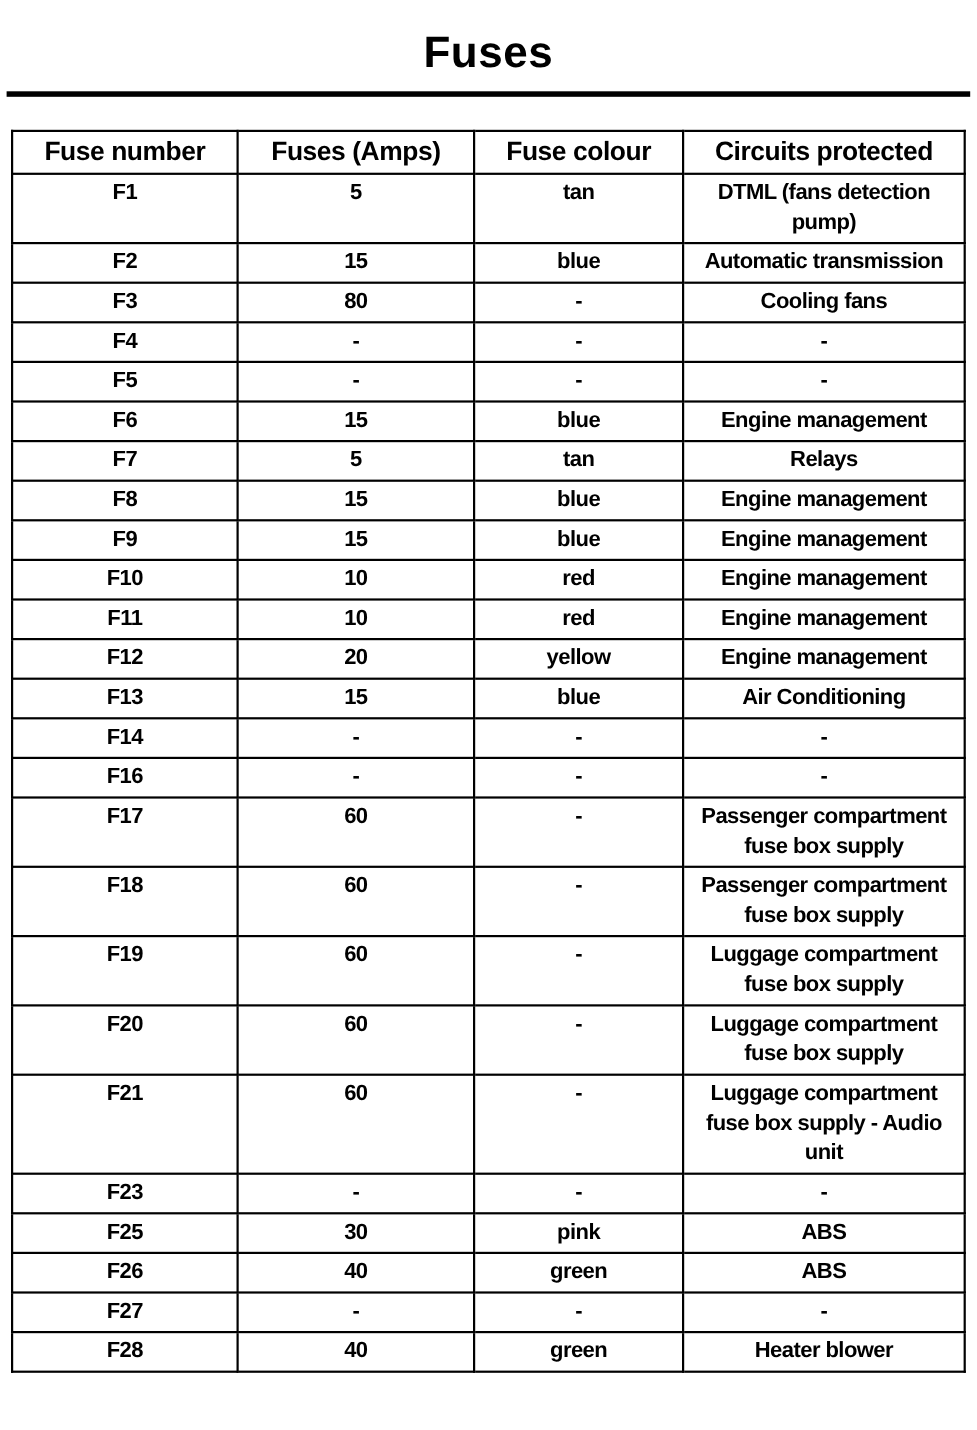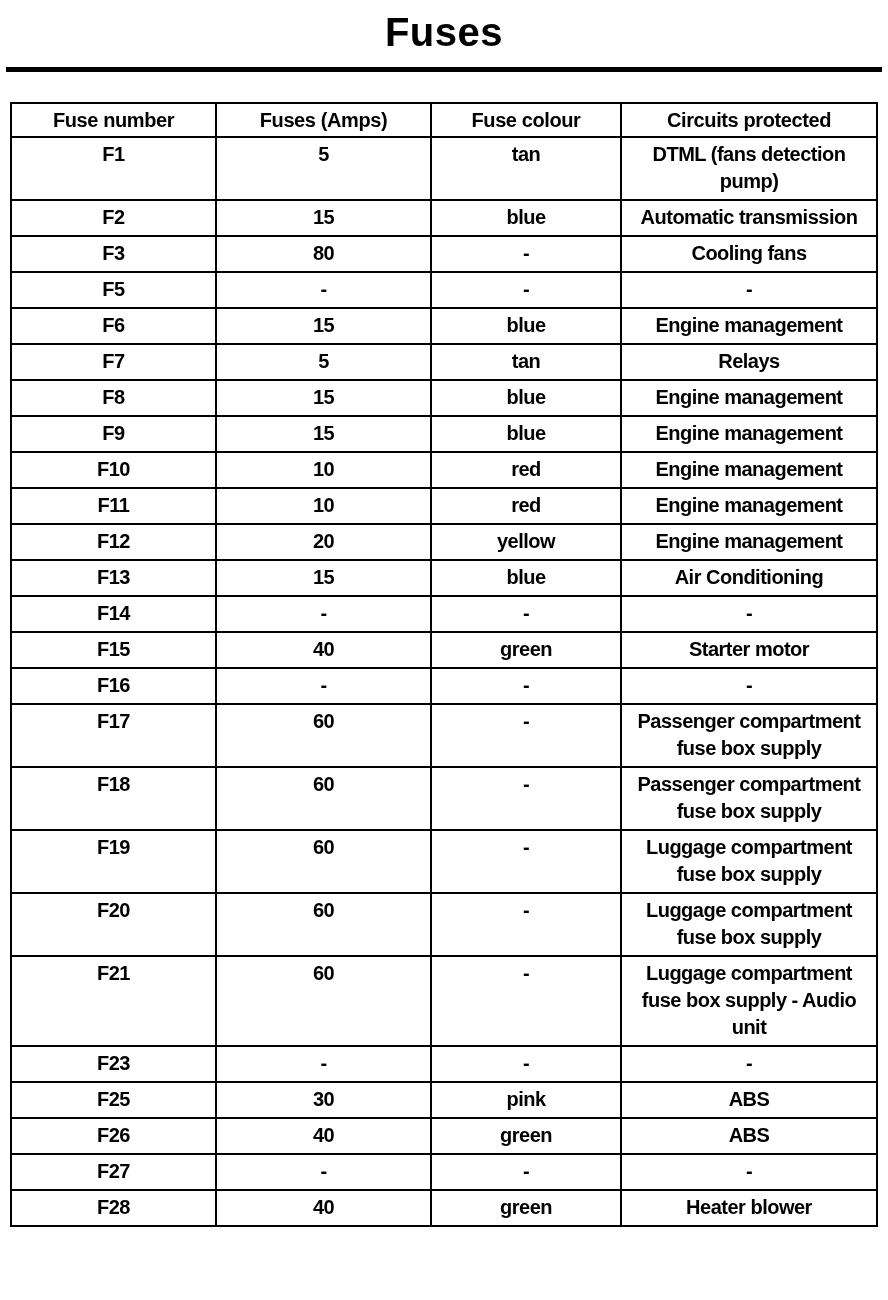--- a/index.html
+++ b/index.html
@@ -9,21 +9,21 @@
     background: #ffffff;
     width: 888px;
     height: 1300px;
     font-family: "Liberation Sans", sans-serif;
     color: #000000;
   }
   .page {
     width: 888px;
     height: 1300px;
     background: #ffffff;
-    padding-top: 6px;
+    padding-top: 22px;
     overflow: hidden;
   }
   .page-title {
     text-align: center;
     font-size: 40px;
     font-weight: bold;
     letter-spacing: 0.5px;
     margin: 4px 0 12px 0;
   }
   .title-rule {
@@ -34,21 +34,21 @@
   table.fuse-table {
     border-collapse: collapse;
     margin: 30px 10px 0 10px;
     width: 866px;
     table-layout: fixed;
   }
   table.fuse-table, .fuse-table th, .fuse-table td {
     border: 2px solid #000000;
   }
   .fuse-table th {
-    font-size: 20px;
+    font-size: 24px;
     font-weight: bold;
     letter-spacing: -0.4px;
     padding: 4px 6px;
     text-align: center;
     vertical-align: middle;
     line-height: 1.2;
   }
   .fuse-table td {
     font-size: 20px;
     font-weight: bold;
@@ -101,20 +101,26 @@
           <td>blue</td>
           <td>Automatic transmission</td>
         </tr>
         <tr>
           <td>F3</td>
           <td>80</td>
           <td>-</td>
           <td>Cooling fans</td>
         </tr>
         <tr>
+          <td>F4</td>
+          <td>-</td>
+          <td>-</td>
+          <td>-</td>
+        </tr>
+        <tr>
           <td>F5</td>
           <td>-</td>
           <td>-</td>
           <td>-</td>
         </tr>
         <tr>
           <td>F6</td>
           <td>15</td>
           <td>blue</td>
           <td>Engine management</td>
@@ -161,26 +167,20 @@
           <td>blue</td>
           <td>Air Conditioning</td>
         </tr>
         <tr>
           <td>F14</td>
           <td>-</td>
           <td>-</td>
           <td>-</td>
         </tr>
         <tr>
-          <td>F15</td>
-          <td>40</td>
-          <td>green</td>
-          <td>Starter motor</td>
-        </tr>
-        <tr>
           <td>F16</td>
           <td>-</td>
           <td>-</td>
           <td>-</td>
         </tr>
         <tr>
           <td>F17</td>
           <td>60</td>
           <td>-</td>
           <td>Passenger compartment fuse box supply</td>

